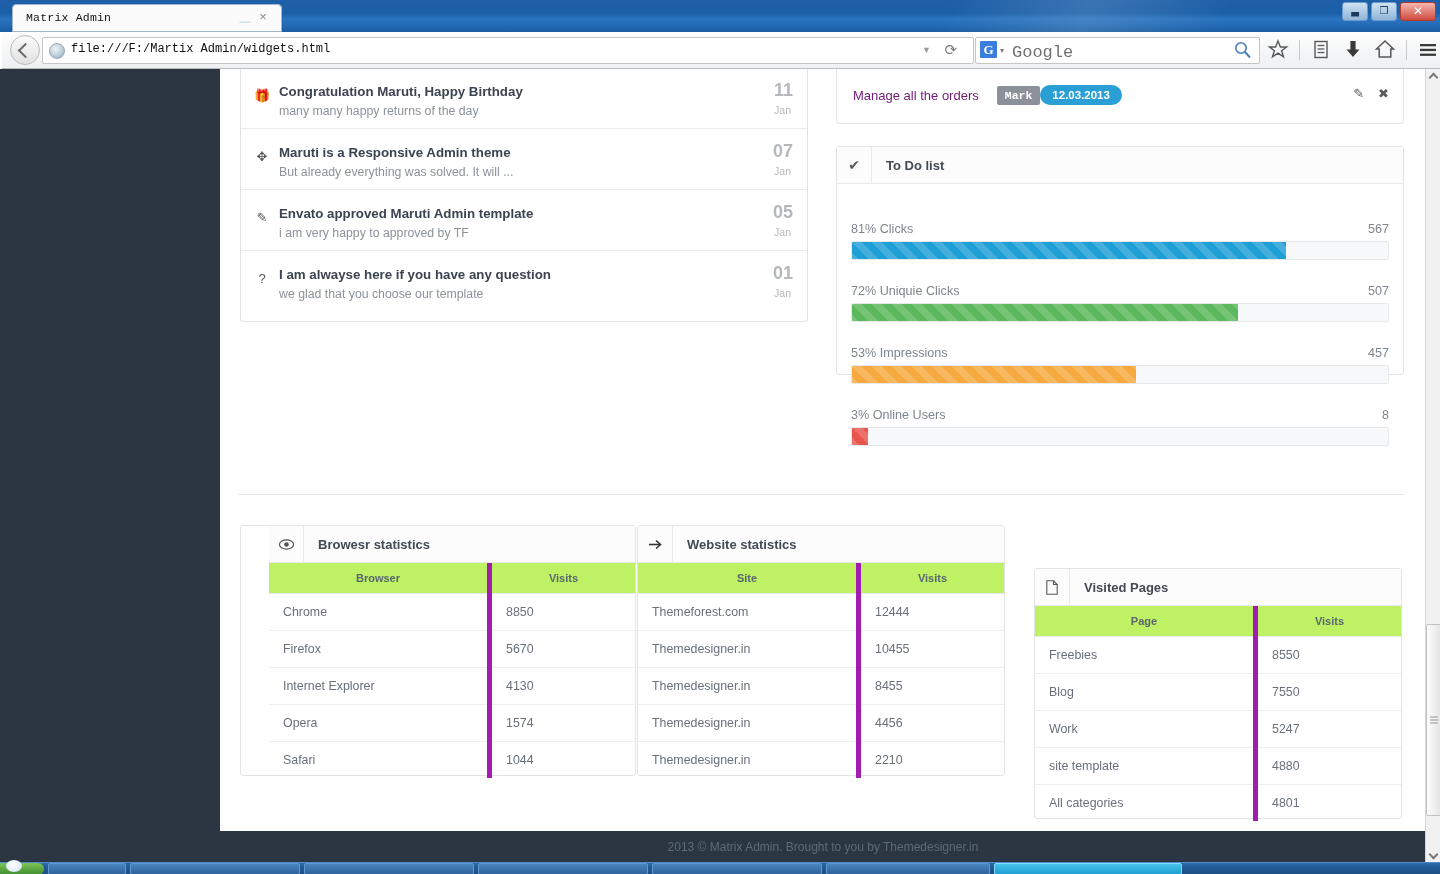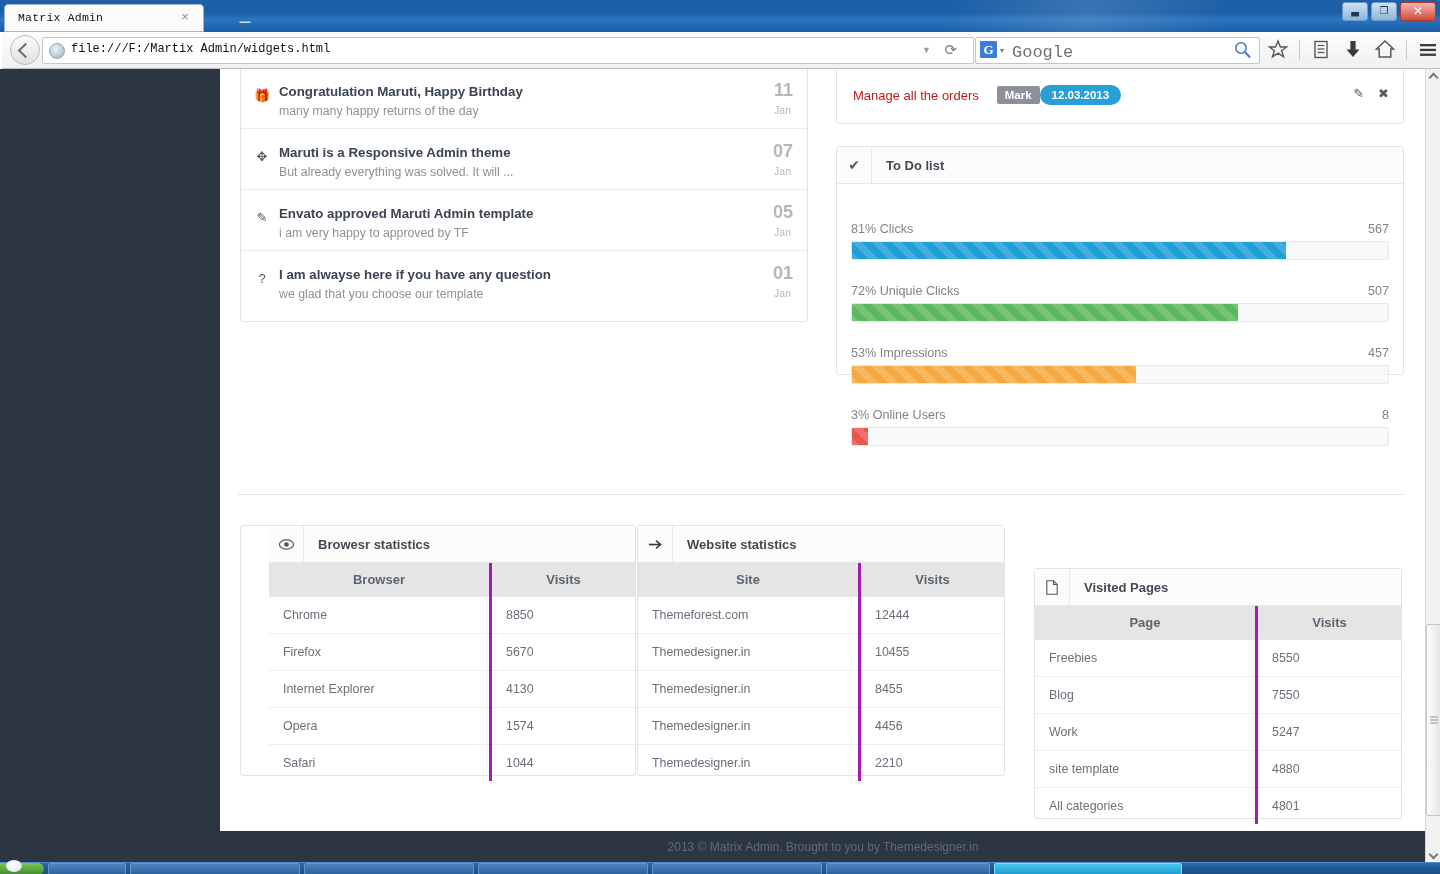--- a/index.html
+++ b/index.html
@@ -14,21 +14,21 @@
     position:absolute;left:0;top:0;width:1440px;height:32px;
     background:linear-gradient(180deg,#1f5fa8 0%,#1a5fa6 40%,#2a74c0 60%,#1b5ea5 100%);
     overflow:hidden;
   }
   .titlebar:after{
     content:"";position:absolute;right:0;top:-40px;width:700px;height:90px;
     background:linear-gradient(115deg,rgba(255,255,255,0) 30%,rgba(255,255,255,.13) 50%,rgba(255,255,255,0) 70%);
     transform:rotate(-6deg);
   }
   .tab{
-    position:absolute;left:4px;top:4px;width:200px;height:28px;
+    position:absolute;left:12px;top:4px;width:270px;height:28px;
     background:#fbfbfb;border-radius:5px 5px 0 0;
     box-shadow:0 0 0 1px #9fb6cd inset;
   }
   .tab-label{
     position:absolute;left:14px;top:7px;font-size:11.5px;color:#111;
     font-family:"Liberation Mono",monospace;letter-spacing:.2px;white-space:nowrap;
   }
   .tab-close{
     position:absolute;right:12px;top:5px;width:14px;height:16px;
     color:#8d8d8d;font-size:13px;line-height:16px;text-align:center;cursor:pointer;
@@ -108,24 +108,24 @@
   .notif-row{height:60px;border-bottom:1px solid #ececec;position:relative;}
   .notif-row:last-child{border-bottom:none;}
   .notif-ico{position:absolute;left:12px;top:20px;width:18px;text-align:center;color:#555;font-size:13px;}
   .notif-title{position:absolute;left:38px;top:16px;font-size:13.3px;font-weight:bold;color:#3b4450;}
   .notif-sub{position:absolute;left:38px;top:36px;font-size:12.3px;color:#8c9299;}
   .notif-day{position:absolute;right:14px;top:12px;font-size:18px;font-weight:bold;color:#b4b8bd;}
   .notif-mon{position:absolute;right:16px;top:36px;font-size:10.5px;color:#b4b8bd;}
   
   #orders-panel{left:616px;top:-2px;width:566px;height:55px;}
   .order-row{height:54px;position:relative;display:flex;align-items:center;padding-left:16px;}
-  .order-text{font-size:13px;color:#b91c1c;}
+  .order-text{font-size:13px;color:#701a75;}
   .badge-mark{
     margin-left:18px;background:#8b9099;color:#fff;font-size:11.5px;font-weight:bold;
-    padding:3px 8px;border-radius:2px;
+    padding:3px 8px;border-radius:2px;font-family:Liberation Mono, monospace;
   }
   .badge-date{
     margin-left:0;background:#2a9fd6;color:#fff;font-size:11.5px;font-weight:bold;
     padding:4px 12px;border-radius:11px;
   }
   .order-actions{position:absolute;right:14px;top:18px;display:flex;gap:14px;align-items:center;}
   .oa{color:#5a5a5a;font-size:13px;cursor:pointer;}
   
   #todo-panel{left:616px;top:77px;width:566px;height:227px;}
   .todo-body{padding:14px 14px 0 14px;}
@@ -138,24 +138,24 @@
     background-size:20px 20px;}
   
   .hr{position:absolute;left:18px;top:425px;width:1166px;height:1px;background:#e3e6e8;}
   
   .stat-panel{width:366px;top:456px;height:249px;}
   #stat-1{left:20px;padding-left:28px;}
   #stat-2{left:417px;}
   #stat-3{left:814px;margin-top:43px;}
   table.stat{width:100%;border-collapse:collapse;}
   table.stat th{
-    font-size:13px;color:#5b6570;font-weight:bold;padding:9px 0;border-bottom:1px solid #e7eaec;
-    background:#e5e5e5;
-  }
-  table.stat th.c2,table.stat td.c2{border-left:3px solid #a21caf;width:115px;}
+    font-size:11px;color:#5b6570;font-weight:bold;padding:9px 0;border-bottom:1px solid #e7eaec;
+    background:#bef264;
+  }
+  table.stat th.c2,table.stat td.c2{border-left:5px solid #a21caf;width:115px;}
   table.stat td{
     font-size:12.4px;color:#69707a;padding:11px 14px;border-bottom:1px solid #eceef0;
   }
   table.stat tr:last-child td{border-bottom:none;}
   
   .footer{
     position:absolute;left:0;top:762px;width:1206px;height:31px;background:#2b3642;
     color:#5d6b79;font-size:12px;display:flex;align-items:center;justify-content:center;
   }
   

